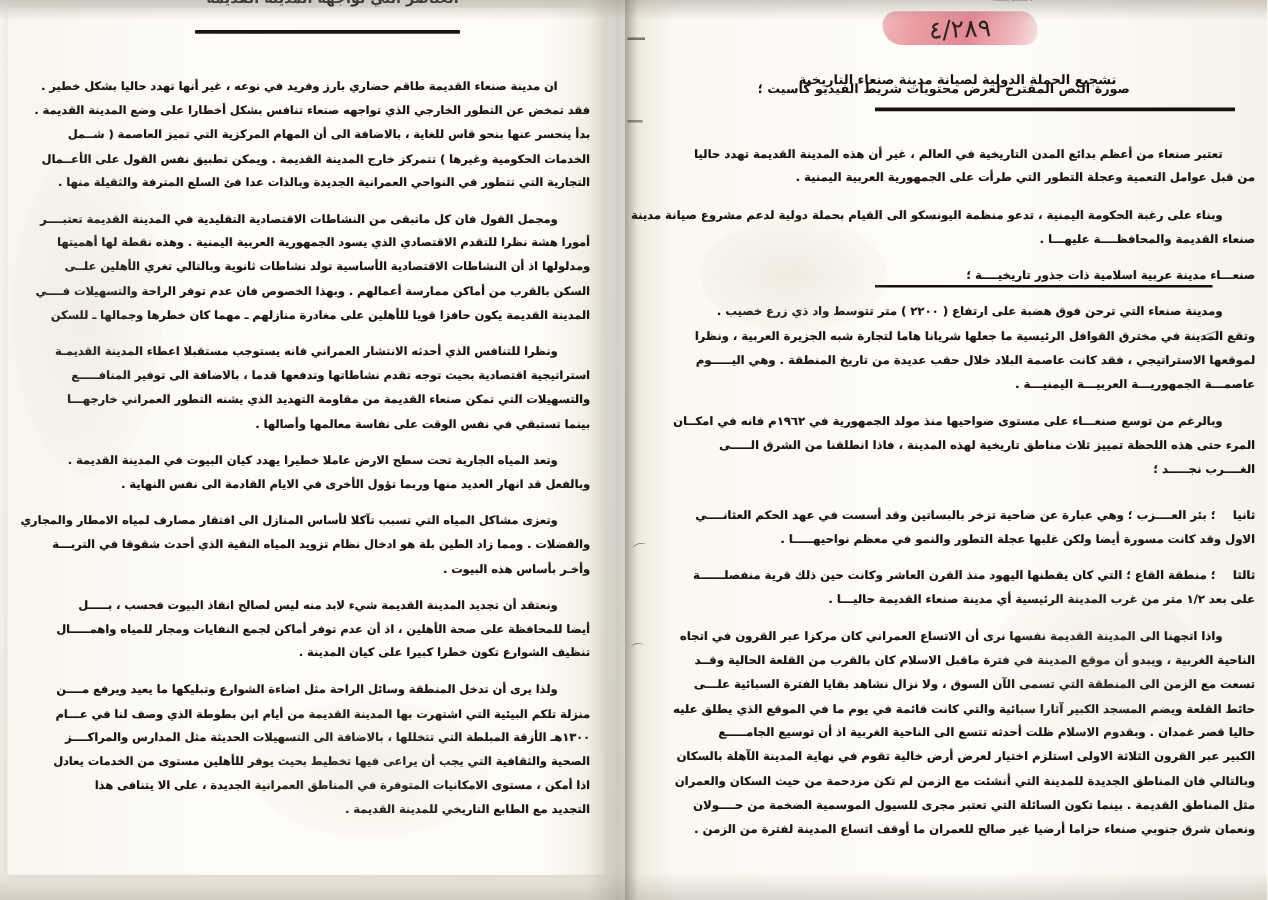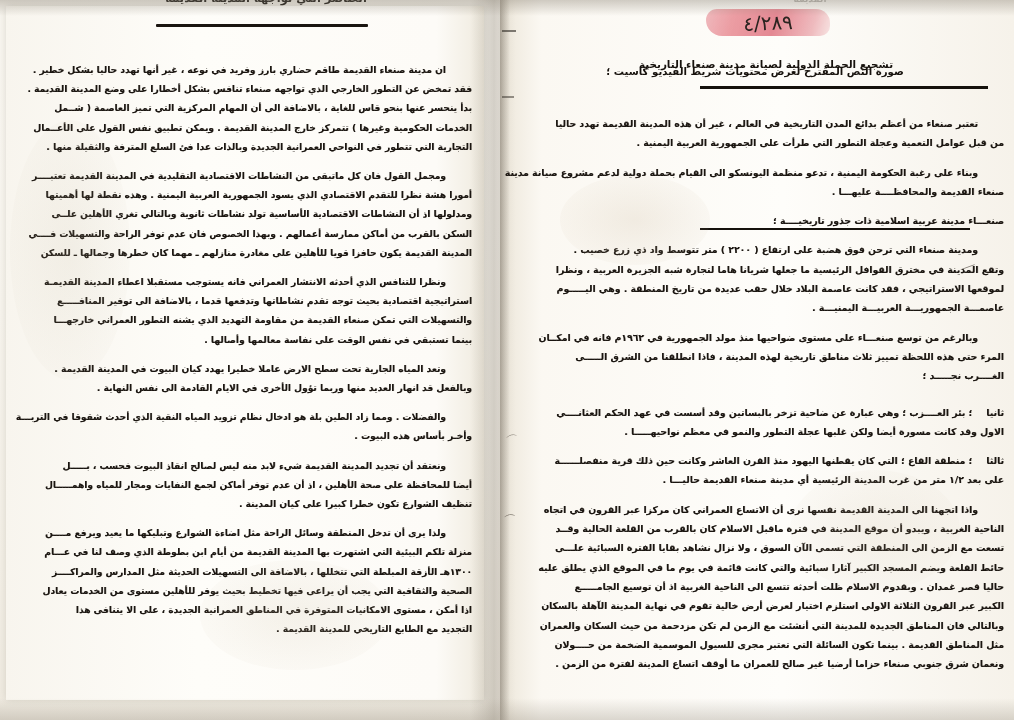--- a/index.html
+++ b/index.html
@@ -336,20 +336,21 @@
         <div class="line">والتسهيلات التي تمكن صنعاء القديمة من مقاومة التهديد الذي يشنه التطور العمراني خارجهـــا</div>
         <div class="line">بينما تستبقي في نفس الوقت على نفاسة معالمها وأصالها .</div>
       </div>
       <div class="gap"></div>
       <div class="para indent">
         <div class="line">وتعد المياه الجارية تحت سطح الارض عاملا خطيرا يهدد كيان البيوت في المدينة القديمة .</div>
         <div class="line">وبالفعل قد انهار العديد منها وربما تؤول الأخرى في الايام القادمة الى نفس النهاية .</div>
       </div>
       <div class="gap"></div>
       <div class="para indent">
+        <div class="line">وتعزى مشاكل المياه التي تسبب تآكلا لأساس المنازل الى افتقار مصارف لمياه الامطار والمجاري</div>
         <div class="line">والفضلات . ومما زاد الطين بلة هو ادخال نظام تزويد المياه النقية الذي أحدث شقوقا في التربـــة</div>
         <div class="line">وأخـر بأساس هذه البيوت .</div>
       </div>
       <div class="gap"></div>
       <div class="para indent">
         <div class="line">ونعتقد أن تجديد المدينة القديمة شيء لابد منه ليس لصالح انقاذ البيوت فحسب ، بـــــل</div>
         <div class="line">أيضا للمحافظة على صحة الأهلين ، اذ أن عدم توفر أماكن لجمع النفايات ومجار للمياه واهمـــــال</div>
         <div class="line">تنظيف الشوارع تكون خطرا كبيرا على كيان المدينة .</div>
       </div>
       <div class="gap"></div>

